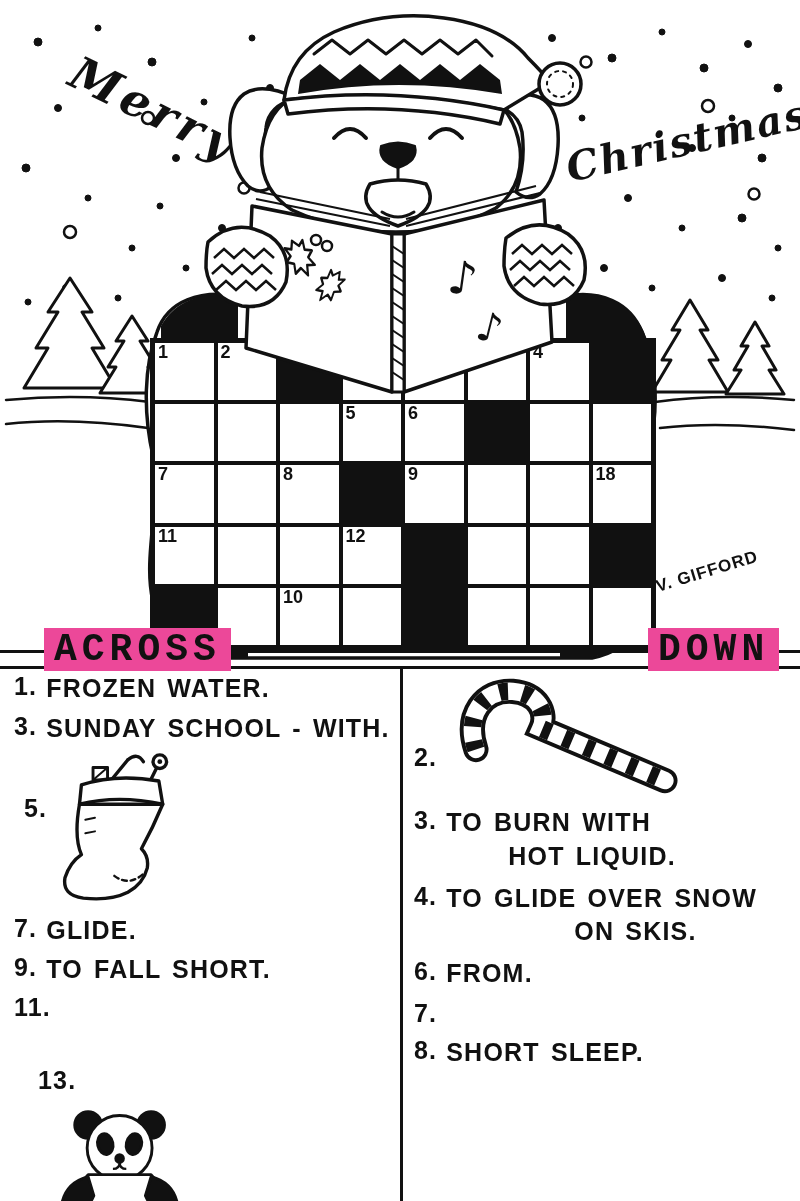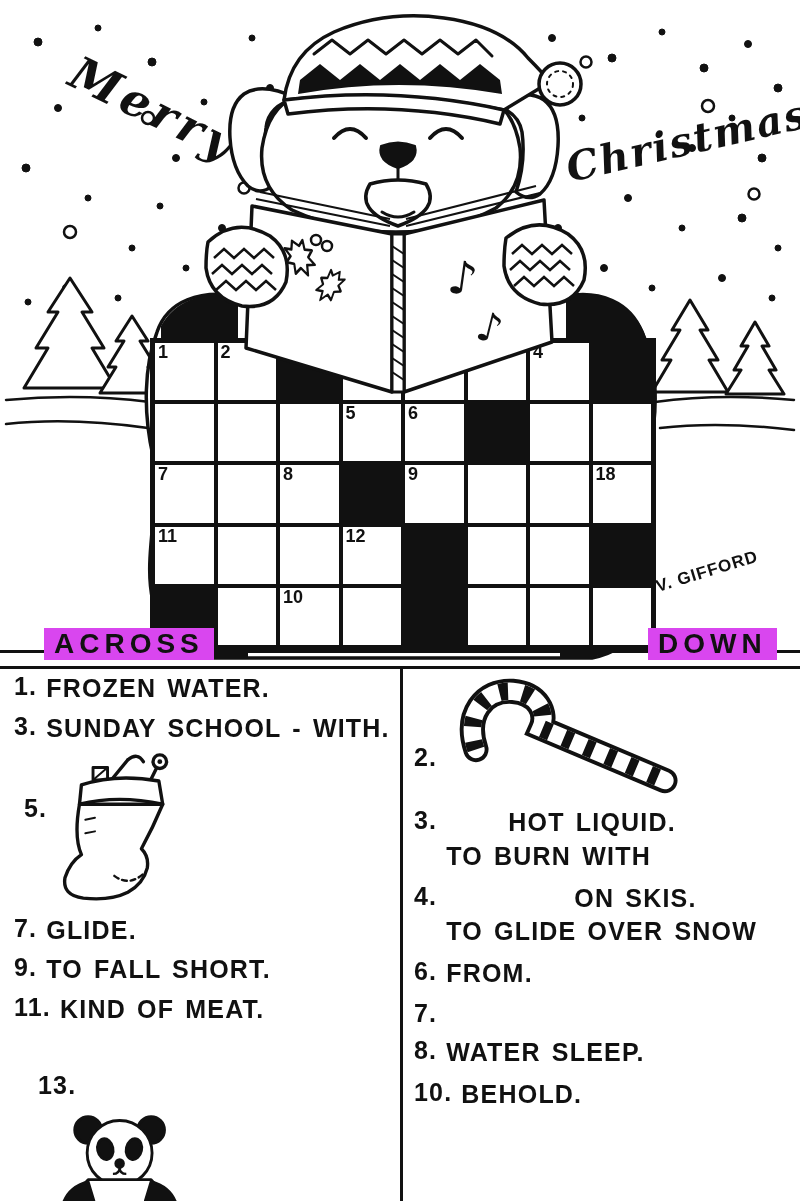--- a/index.html
+++ b/index.html
@@ -18,22 +18,22 @@
         border:3px solid #111;background:#fff;box-sizing:border-box;}
   .cell{border:2px solid #111;position:relative;background:#fff;box-sizing:border-box;}
   .cell.black{background:#111;}
   .cellnum{position:absolute;top:0px;left:3px;font-size:18px;font-weight:bold;line-height:1.1;}
 
   
   .hline{position:absolute;left:0;width:800px;height:3px;background:#111;z-index:5;}
   .hline.top{top:650px;}
   .hline.bottom{top:666px;}
   .vline{position:absolute;left:400px;top:666px;width:3px;height:535px;background:#111;z-index:5;}
-  .heading{position:absolute;z-index:6;background:#d946ef;padding:0 10px;
-           font-size:28px;font-weight:bold;letter-spacing:5px;top:628px;}
+  .heading{position:absolute;z-index:6;background:#ec4899;padding:0 10px;
+           font-size:38px;font-weight:bold;letter-spacing:5px;top:628px;font-family:Liberation Mono, monospace;}
   .heading.across{left:44px;}
   .heading.down{left:648px;}
 
   
   .clues{position:absolute;top:672px;z-index:4;font-weight:bold;font-size:25px;
          letter-spacing:1.2px;word-spacing:3px;}
   .clues.across{left:14px;width:382px;}
   .clues.down{left:414px;width:384px;}
   .clue{display:flex;gap:9px;margin-bottom:6px;align-items:flex-start;}
   .clues.down .clue{margin-bottom:8px;}
@@ -367,68 +367,59 @@
         </span>
       </div>
       <div class="clue">
         <span class="cnum">9.</span>
         <span class="ctext">
           <div class="cline cline-0">TO FALL SHORT.</div>
         </span>
       </div>
       <div class="clue">
         <span class="cnum">11.</span>
-        <span class="ctext">
-          <div class="cline cline-0">KIND OF MEAT.</div>
-        </span>
       </div>
       <div class="clue has-image teddy-bear">
         <span class="cnum">13.</span>
         <svg class="clue-art art-teddy-bear">
           <use href="#sym-teddy-bear" width="100%" height="100%"></use>
         </svg>
       </div>
     </div>
   <div class="clues down">
       <div class="clue has-image candy-cane">
         <span class="cnum">2.</span>
         <svg class="clue-art art-candy-cane">
           <use href="#sym-candy-cane" width="100%" height="100%"></use>
         </svg>
       </div>
       <div class="clue">
         <span class="cnum">3.</span>
         <span class="ctext">
+          <div class="cline cline-0">TO BURN WITH</div>
           <div class="cline cline-1">HOT LIQUID.</div>
-          <div class="cline cline-0">TO BURN WITH</div>
         </span>
       </div>
       <div class="clue">
         <span class="cnum">4.</span>
         <span class="ctext">
+          <div class="cline cline-0">TO GLIDE OVER SNOW</div>
           <div class="cline cline-1">ON SKIS.</div>
-          <div class="cline cline-0">TO GLIDE OVER SNOW</div>
         </span>
       </div>
       <div class="clue">
         <span class="cnum">6.</span>
         <span class="ctext">
           <div class="cline cline-0">FROM.</div>
         </span>
       </div>
       <div class="clue">
         <span class="cnum">7.</span>
       </div>
       <div class="clue">
         <span class="cnum">8.</span>
         <span class="ctext">
-          <div class="cline cline-0">WATER SLEEP.</div>
-        </span>
-      </div>
-      <div class="clue">
-        <span class="cnum">10.</span>
-        <span class="ctext">
-          <div class="cline cline-0">BEHOLD.</div>
+          <div class="cline cline-0">SHORT SLEEP.</div>
         </span>
       </div>
     </div>
 
 </div>
 
 </body></html>

